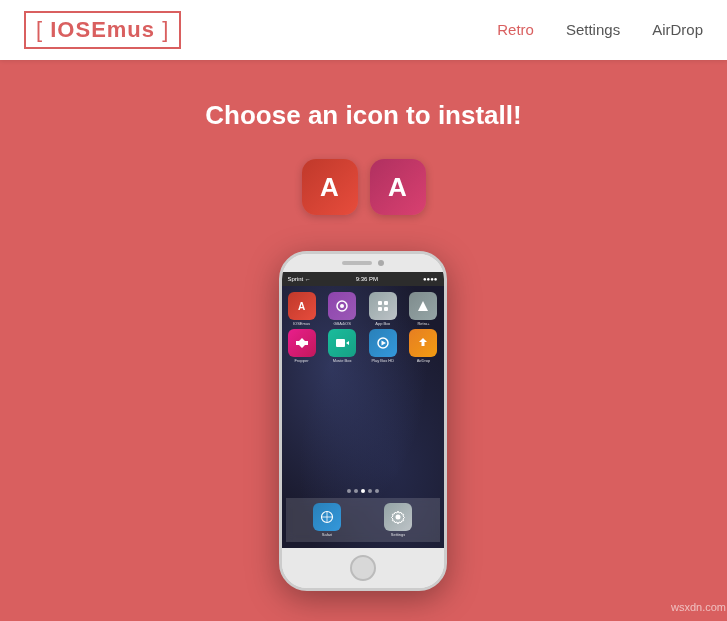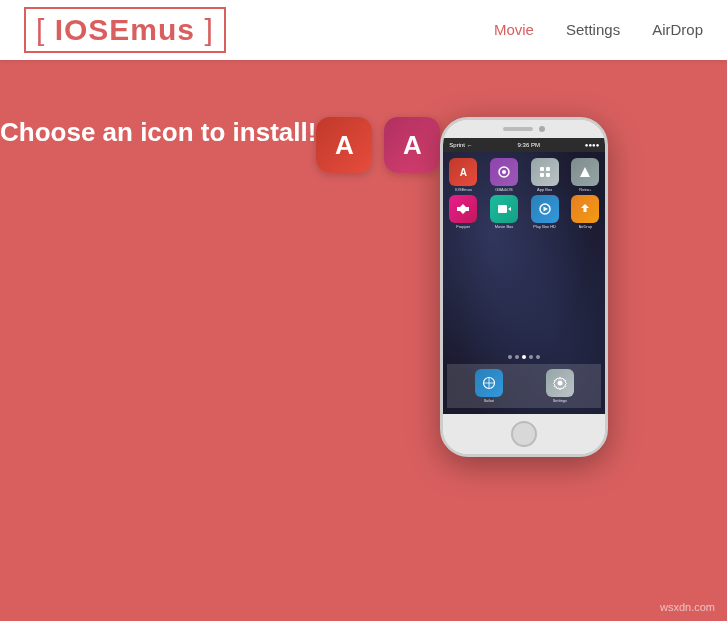--- a/index.html
+++ b/index.html
@@ -15,21 +15,21 @@
     .navbar {
       display: flex;
       align-items: center;
       justify-content: space-between;
       padding: 0 24px;
       height: 60px;
       background-color: #fff;
       box-shadow: 0 1px 4px rgba(0,0,0,0.1);
     }
     .logo {
-      font-size: 30px;
+      font-size: 22px;
       font-weight: bold;
       color: #d95f5f;
       border: 2px solid #d95f5f;
       padding: 4px 10px;
       letter-spacing: 1px;
     }
     .logo .bracket {
       font-weight: 300;
       color: #d95f5f;
     }
@@ -44,23 +44,23 @@
       color: #555;
       font-weight: 500;
     }
     .nav-links li a.active {
       color: #d95f5f;
     }
 
     
     .main-content {
       display: flex;
-      flex-direction: row;
-      align-items: flex-start;
-      padding-top: 57px;
+      flex-direction: column;
+      align-items: center;
+      padding-top: 40px;
     }
 
     .headline {
       font-size: 26px;
       font-weight: 600;
       color: #fff;
       margin-bottom: 28px;
       text-align: center;
     }
 
@@ -293,35 +293,35 @@
       width: 4px;
       height: 28px;
       background: #c8c8c8;
       border-radius: 2px 0 0 2px;
     }
 
     
     .watermark {
       position: fixed;
       bottom: 8px;
-      right: 12px;
+      right: 1px;
       font-size: 11px;
       color: rgba(255,255,255,0.6);
     }
   </style>
 </head>
 <body>
 
 <nav class="navbar">
   <div class="logo">
     <span class="bracket">[ </span><span>IOSEmus</span><span class="bracket"> ]</span>
   </div>
   <ul class="nav-links">
     <li>
-      <a href="#" class="active">Movie</a>
+      <a href="#" class="active">Retro</a>
     </li>
     <li>
       <a href="#">Settings</a>
     </li>
     <li>
       <a href="#">AirDrop</a>
     </li>
   </ul>
 </nav>
 

